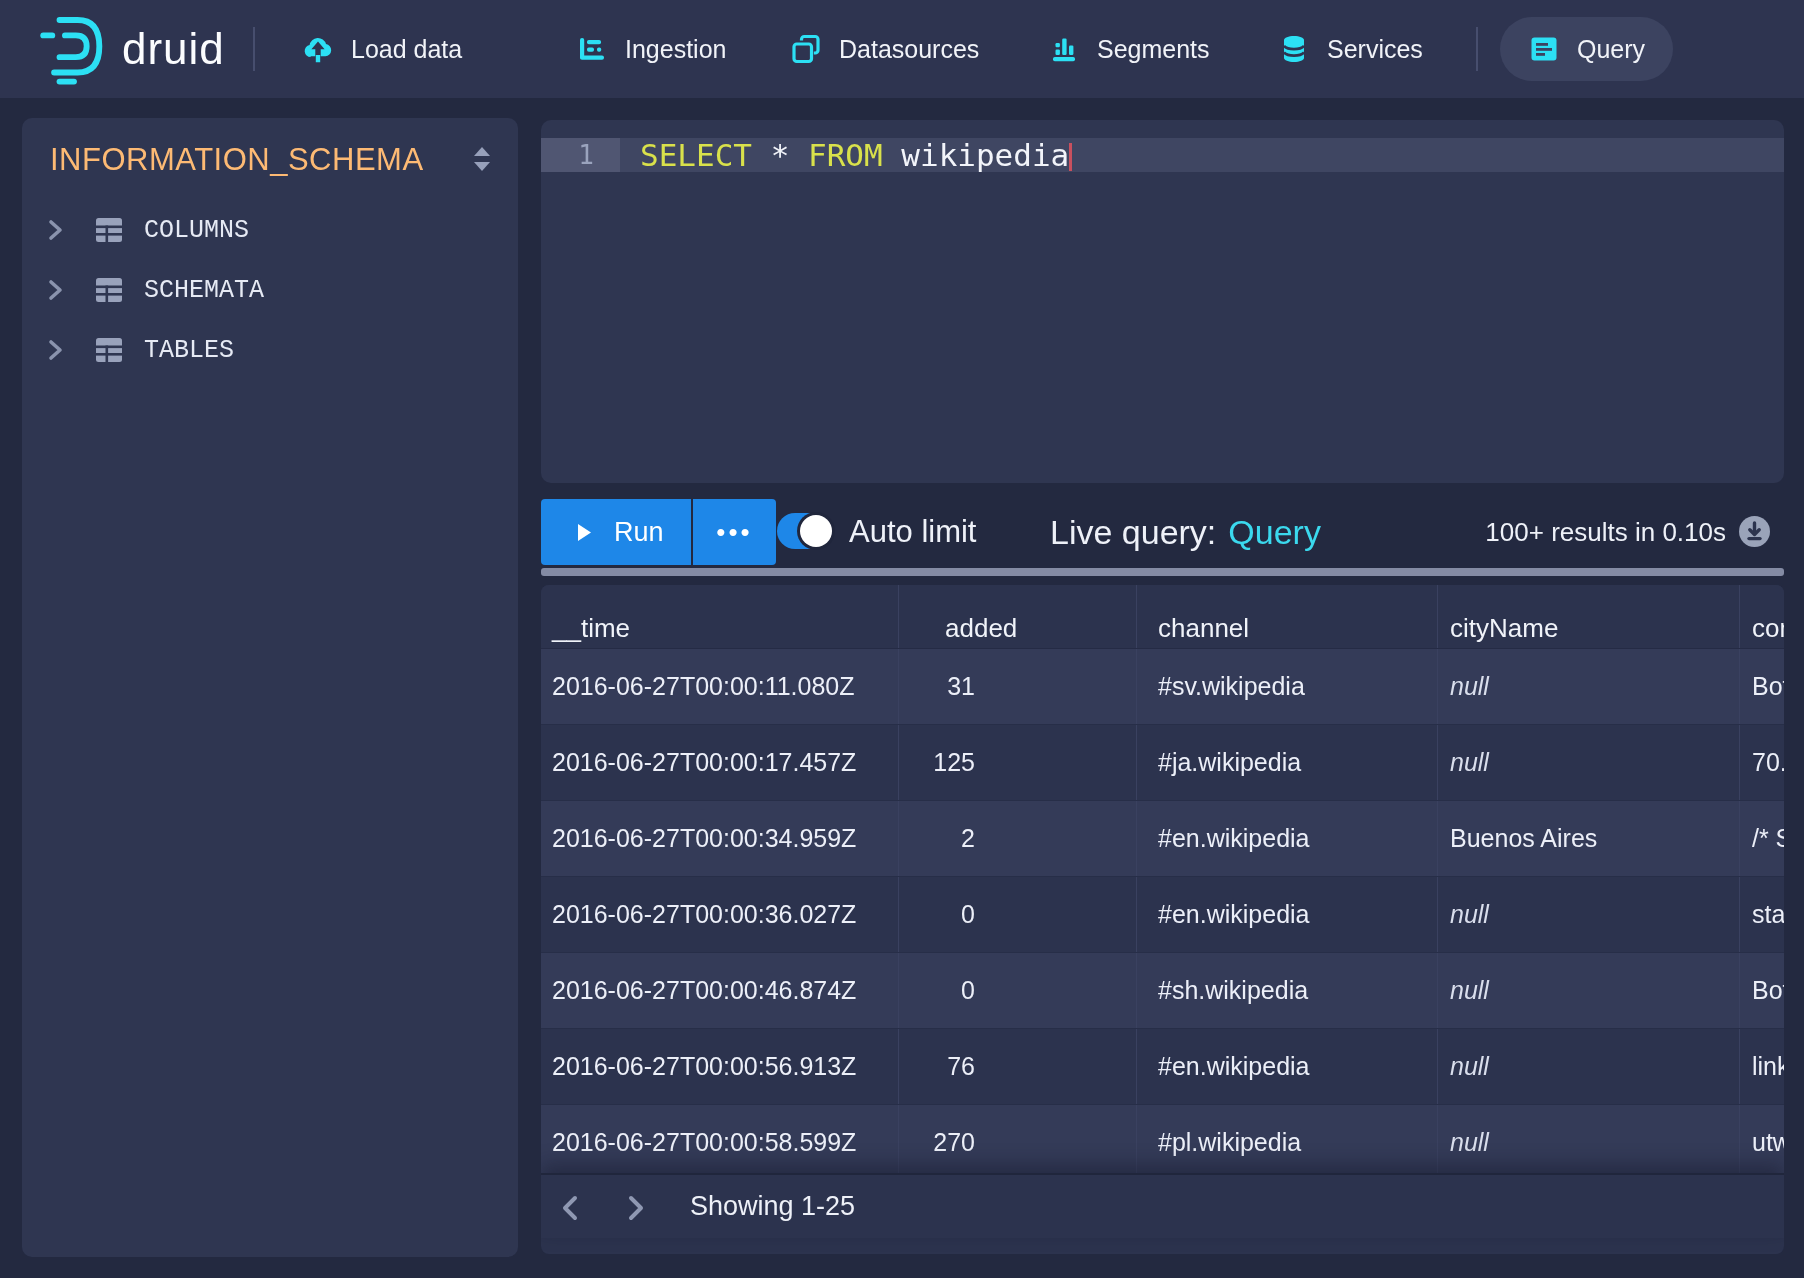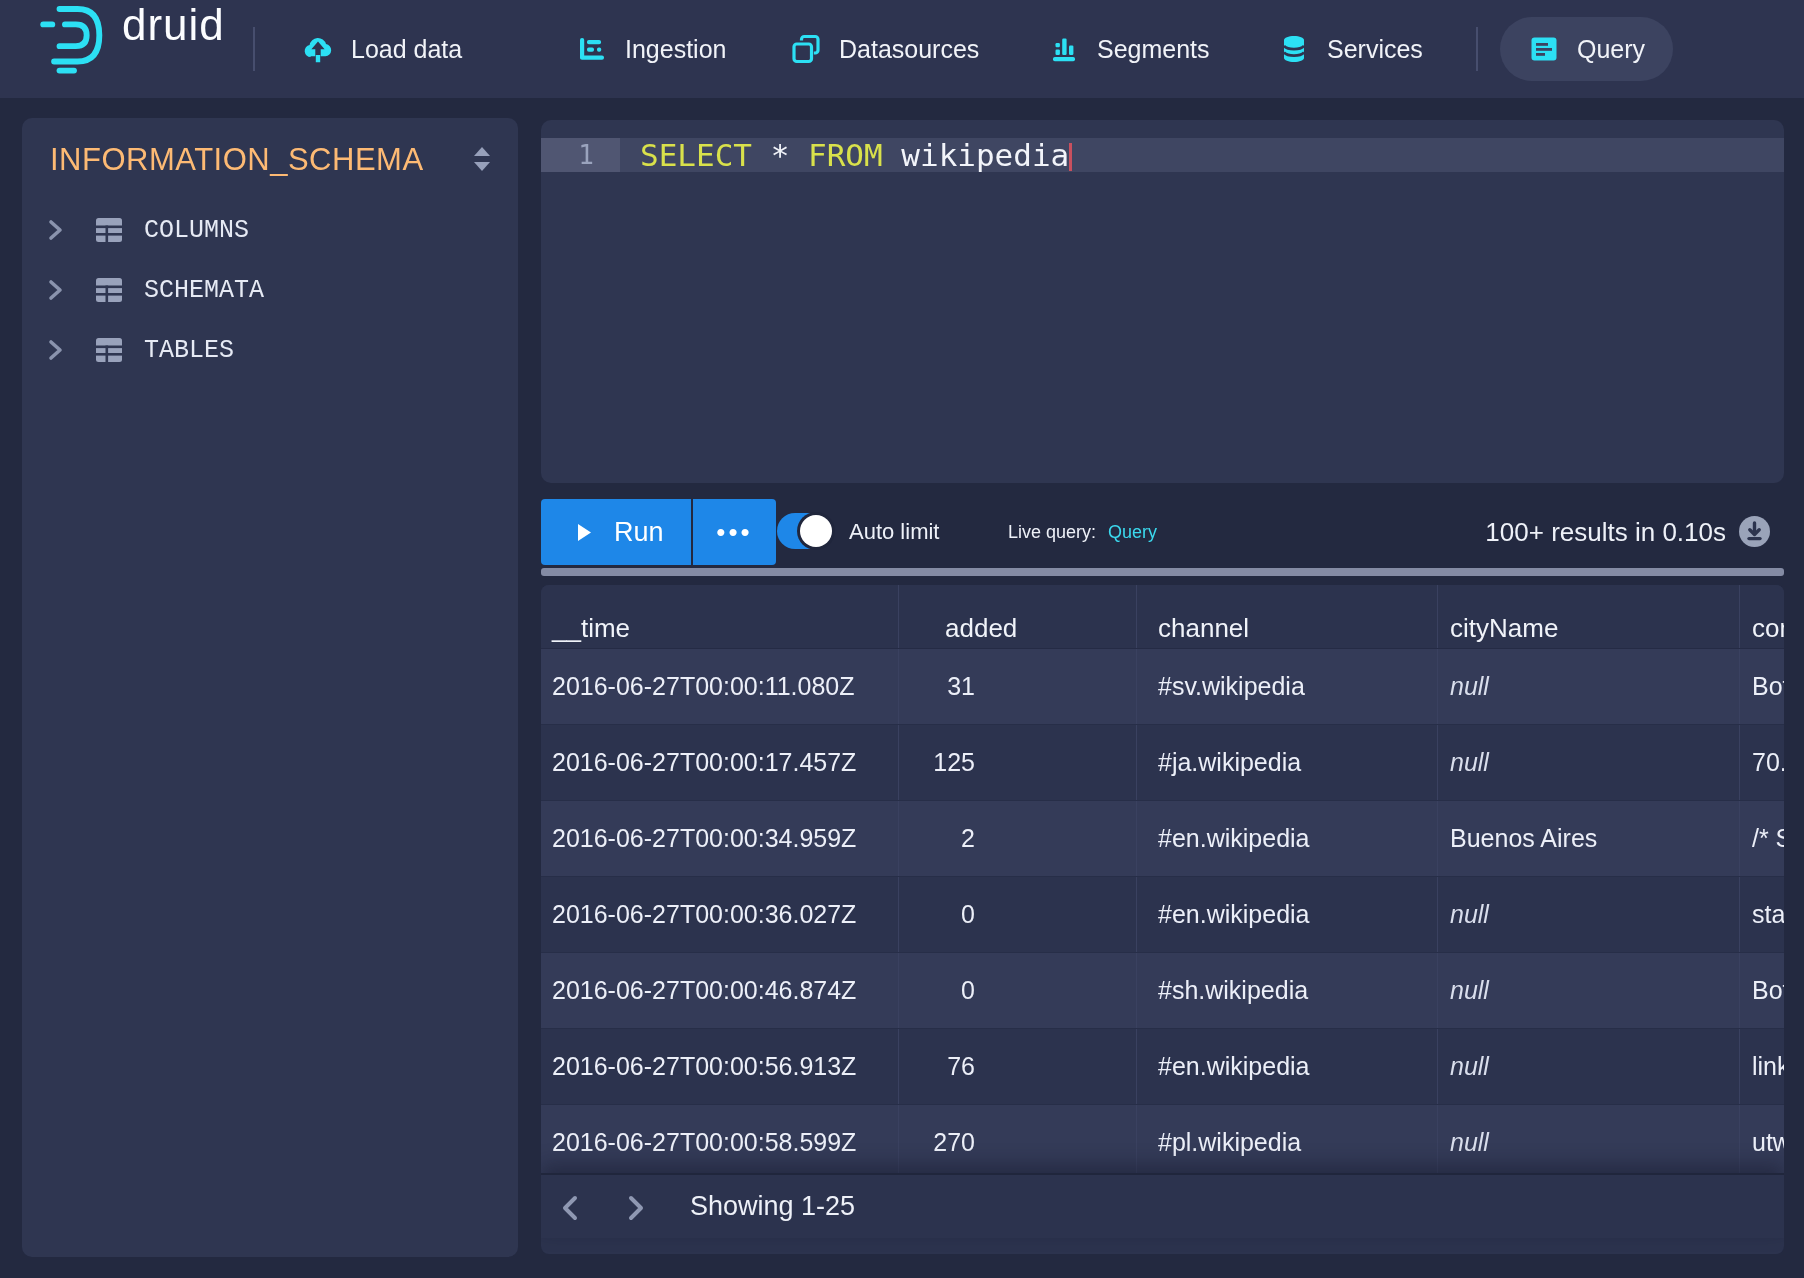--- a/index.html
+++ b/index.html
@@ -7,21 +7,21 @@
     --row-dark:#2c334e; --row-light:#343b58;
     --cyan:#2ce0f4; --blue:#1e87e8; --yellow:#d9e14b;
     --text:#eef1f8; --muted:#99a2bb; --line:#3a4160; --rowline:#272e48;
   }
   *{margin:0;padding:0;box-sizing:border-box;}
   html,body{width:1804px;height:1278px;}
   body{background:var(--page-bg);font-family:"Liberation Sans",sans-serif;color:var(--text);overflow:hidden;position:relative;}
 
   
   .navbar{position:absolute;left:0;top:0;width:1804px;height:98px;background:var(--navbar-bg);}
-  .brand{position:absolute;left:40px;top:0;height:97px;display:flex;align-items:flex-start;}
+  .brand{position:absolute;left:40px;top:0;height:97px;display:flex;align-items:center;}
   .brand-logo{width:68px;height:76px;color:var(--cyan);}
   .brand-text{margin-left:14px;font-size:44px;font-weight:400;color:#fbfcfe;letter-spacing:1px;}
   .nav-sep{position:absolute;top:27px;width:2px;height:44px;background:#474e6e;}
   .nav-sep.s1{left:253px;} .nav-sep.s2{left:1476px;}
   .nav-item{position:absolute;top:0;height:98px;display:flex;align-items:center;gap:17px;cursor:pointer;}
   .nav-item:nth-child(1){left:302px;} .nav-item:nth-child(2){left:576px;}
   .nav-item:nth-child(3){left:790px;} .nav-item:nth-child(4){left:1048px;}
   .nav-item:nth-child(5){left:1278px;}
   .nav-item.active{left:1500px;top:17px;height:64px;background:#3c4360;border-radius:32px;padding:0 28px;}
   .nav-icon{width:32px;height:32px;color:var(--cyan);display:inline-flex;}
@@ -47,22 +47,22 @@
   .code-text .plain{color:#f2f4fa;}
   .cursor{display:inline-block;width:3px;height:28px;background:#c8505e;vertical-align:-5px;}
 
   
   .run-btn{position:absolute;left:541px;top:499px;width:150px;height:66px;background:var(--blue);border-radius:4px 0 0 4px;display:flex;align-items:center;cursor:pointer;border:none;}
   .play-icon{margin-left:36px;width:15px;height:17px;display:inline-flex;}
   .run-label{margin-left:22px;font-size:27px;color:#ffffff;}
   .more-btn{position:absolute;left:693px;top:499px;width:83px;height:66px;background:var(--blue);border-radius:0 4px 4px 0;color:#fff;font-size:26px;letter-spacing:3px;display:flex;align-items:center;justify-content:center;cursor:pointer;border:none;}
   .switch{position:absolute;left:777px;top:513px;width:56px;height:36px;border-radius:18px;background:var(--blue);cursor:pointer;}
   .switch .knob{position:absolute;right:1px;top:2px;width:32px;height:32px;border-radius:50%;background:#fff;box-shadow:0 0 0 3px #20263c;}
-  .auto-limit-label{position:absolute;left:849px;top:499px;height:66px;display:flex;align-items:center;font-size:22px;color:#eef1f8;}
-  .live-query{position:absolute;left:1008px;top:499px;height:66px;display:flex;align-items:center;font-size:18px;gap:12px;}
+  .auto-limit-label{position:absolute;left:849px;top:499px;height:66px;display:flex;align-items:center;font-size:31px;color:#eef1f8;}
+  .live-query{position:absolute;left:1050px;top:499px;height:66px;display:flex;align-items:center;font-size:34px;gap:12px;}
   .live-query .lq-value{color:#3bd9ee;cursor:pointer;}
   .results-summary{position:absolute;right:78px;top:499px;height:66px;display:flex;align-items:center;font-size:26px;color:#eef1f8;}
   .download-btn{position:absolute;left:1739px;top:516px;width:31px;height:31px;cursor:pointer;}
   .splitter{position:absolute;left:541px;top:568px;width:1243px;height:8px;background:#848ba4;border-radius:3px;cursor:row-resize;}
 
   
   .results{position:absolute;left:541px;top:585px;width:1243px;height:669px;background:var(--row-dark);border-radius:8px;overflow:hidden;}
   .rt-header{display:flex;height:64px;border-bottom:1px solid #252b45;background:var(--row-dark);}
   .rt-th{font-size:26px;color:#f0f3f9;line-height:87px;border-right:1px solid var(--line);flex:none;overflow:hidden;white-space:nowrap;cursor:pointer;}
   .rt-row{display:flex;height:76px;border-bottom:1px solid var(--rowline);}

